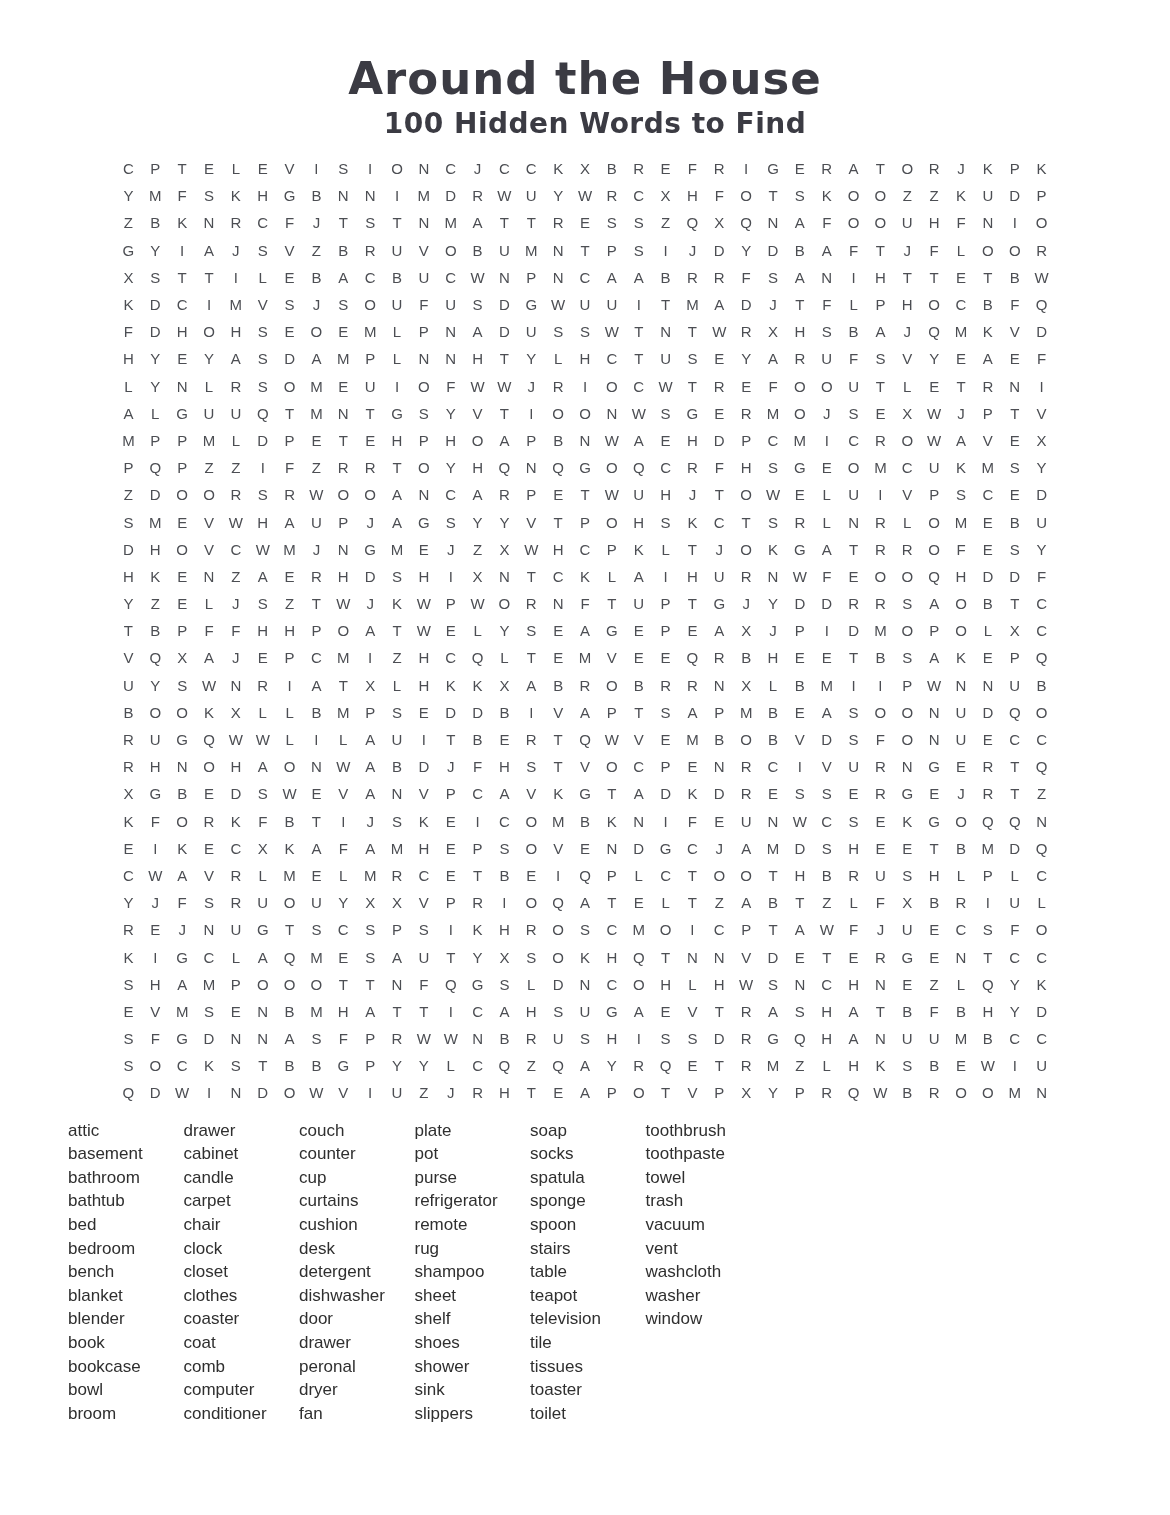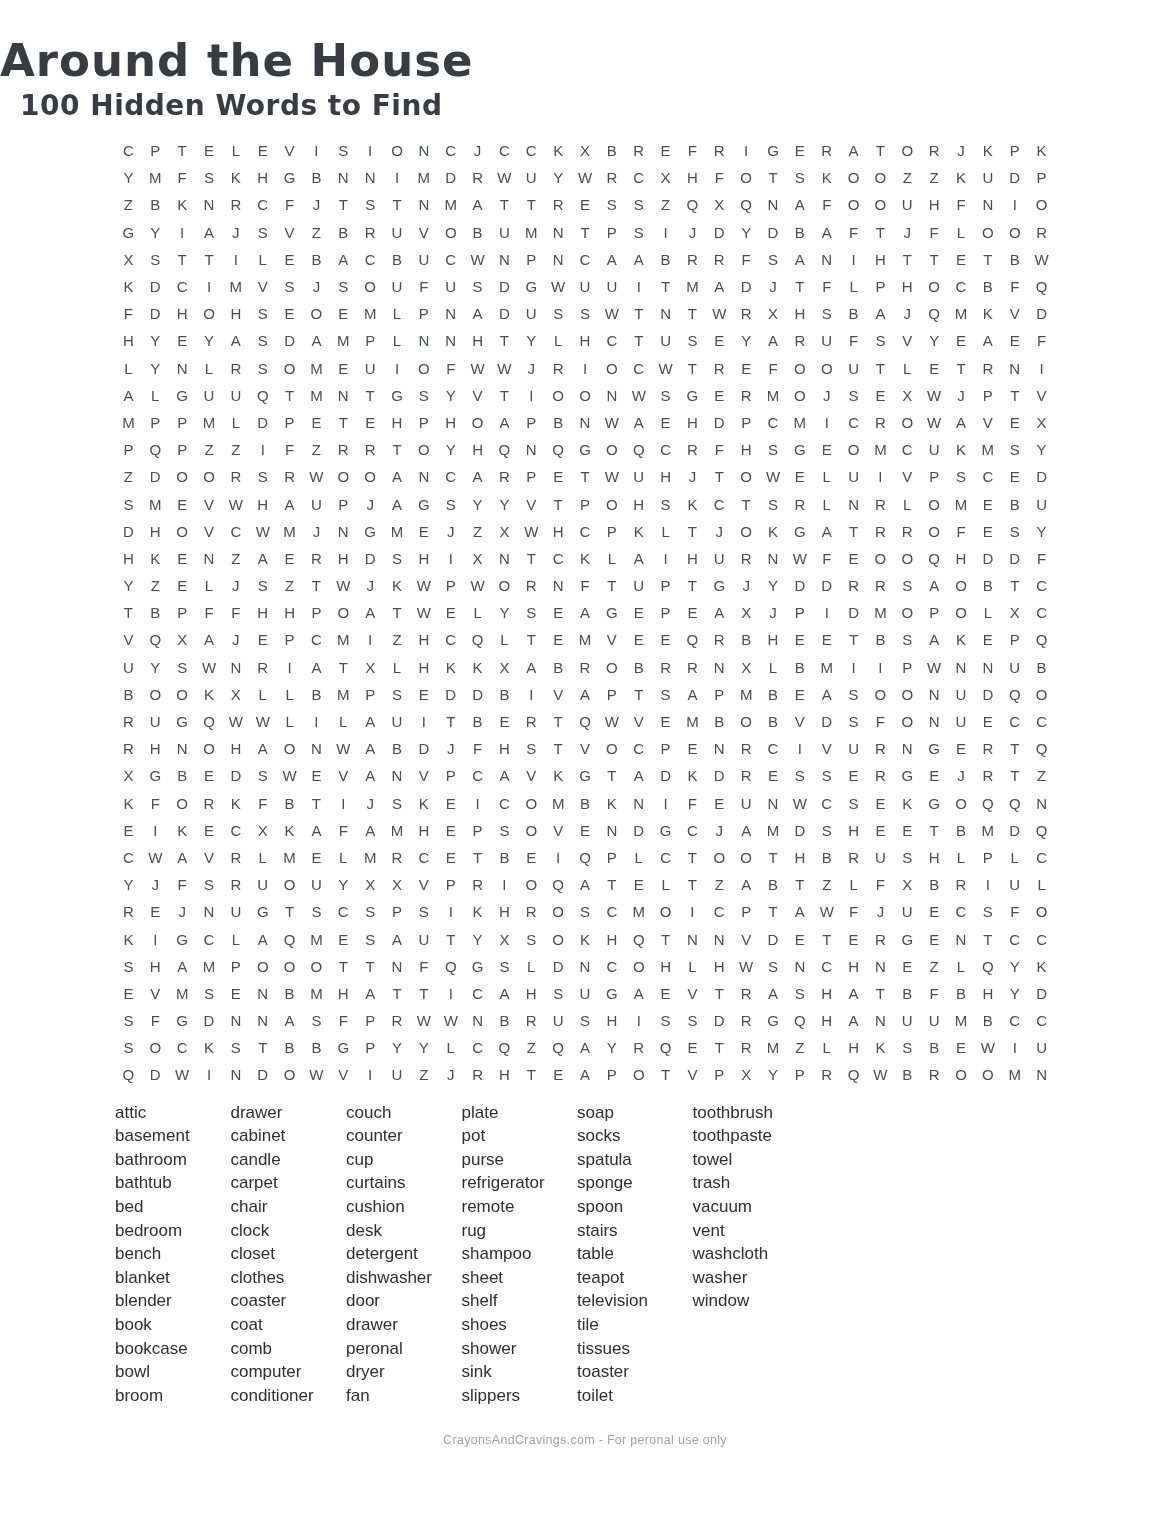--- a/index.html
+++ b/index.html
@@ -12,21 +12,21 @@
   * { margin: 0; padding: 0; box-sizing: border-box; }
   html, body { background: #fff; }
   body {
     width: 1170px;
     height: 1515px;
     background: var(--page-bg);
     font-family: "Liberation Sans", sans-serif;
     overflow: hidden;
   }
   .page { width: 1170px; height: 1515px; position: relative; }
-  header { padding-top: 34px; }
+  header { padding-top: 52px; text-align: center; }
   h1.title {
     font-family: "DejaVu Sans", sans-serif;
     font-weight: bold;
     font-size: 45px;
     letter-spacing: 1px;
     color: var(--title-ink);
     line-height: 1.2;
   }
   h2.subtitle {
     font-family: "DejaVu Sans", sans-serif;
@@ -46,21 +46,21 @@
   .cell {
     height: 27.2px;
     display: flex;
     align-items: center;
     justify-content: center;
     font-size: 15px;
     color: var(--grid-ink);
   }
   .words {
     display: flex;
-    padding-left: 115px;
+    padding-left: 68px;
     margin-top: 12px;
   }
   .word-col { width: 115.5px; flex: none; }
   .word {
     font-size: 17px;
     line-height: 23.6px;
     color: var(--list-ink);
   }
   footer.credit {
     text-align: center;
@@ -1389,14 +1389,13 @@
         <div class="word">towel</div>
         <div class="word">trash</div>
         <div class="word">vacuum</div>
         <div class="word">vent</div>
         <div class="word">washcloth</div>
         <div class="word">washer</div>
         <div class="word">window</div>
       </div>
     </div>
 
-  <footer class="credit">CrayonsAndCravings.com - For peronal use only</footer>
 </div>
 
 </body></html>

